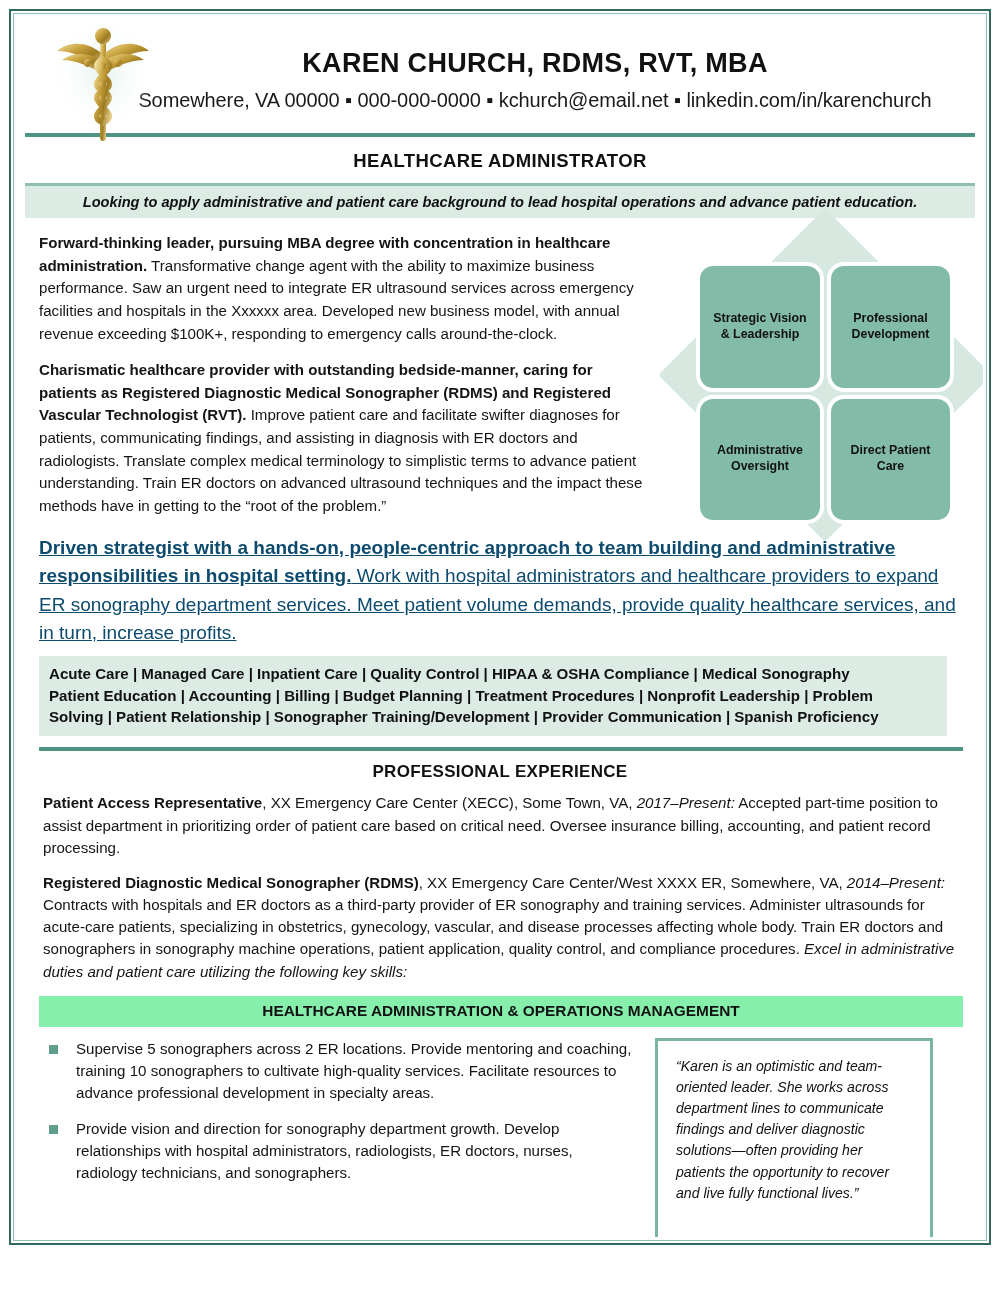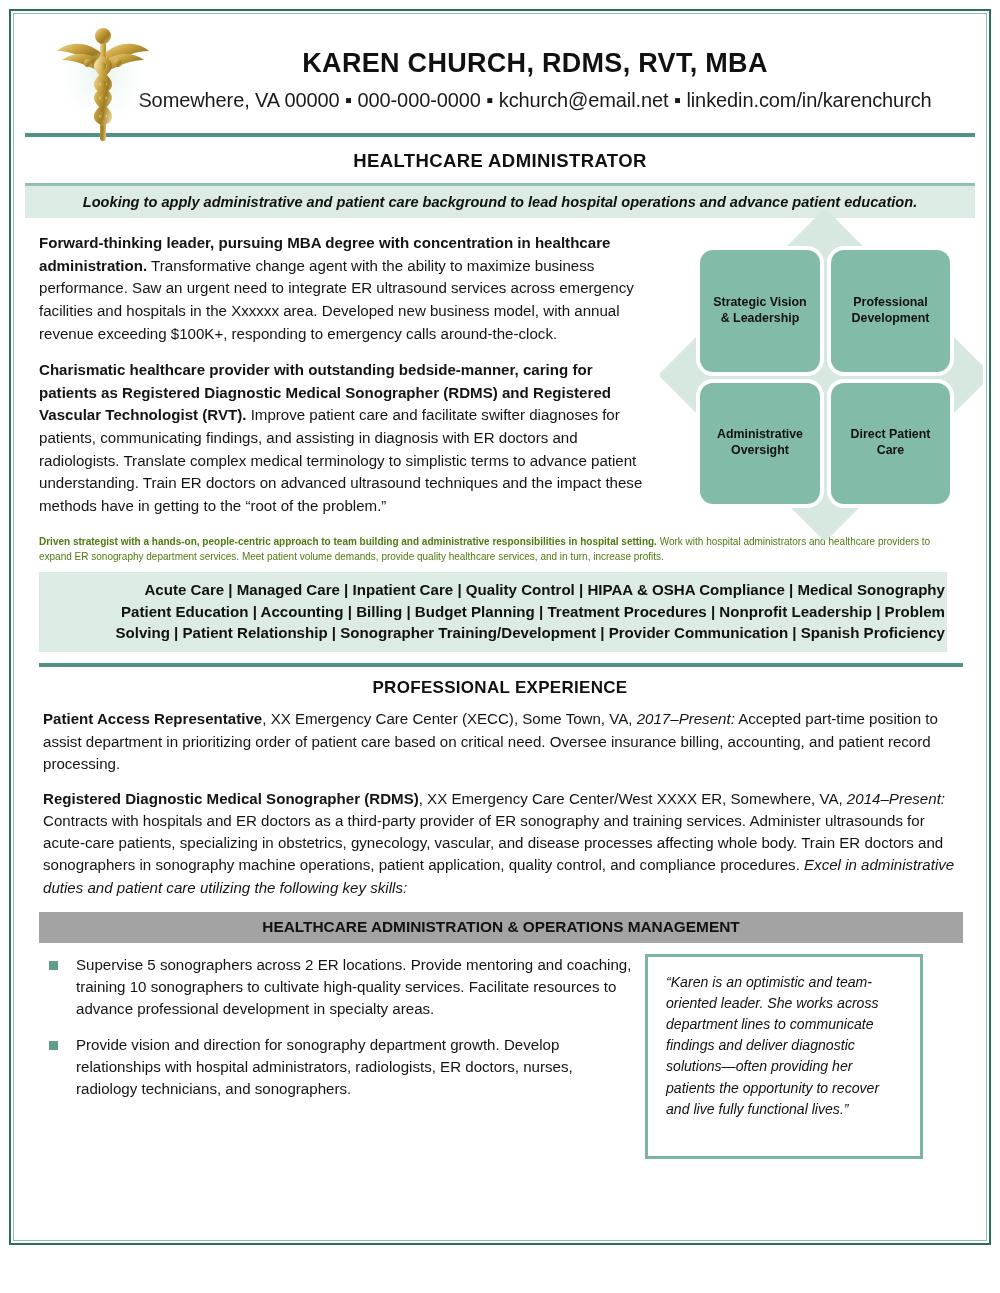--- a/index.html
+++ b/index.html
@@ -118,44 +118,45 @@
   .para {
     font-size: 15.1px;
     line-height: 1.50;
     margin-bottom: 14px;
     color: #141414;
     text-align: left;
   }
   .para b { font-weight: bold; }
 
   .para-wide {
-    font-size: 10px;
+    font-size: 19px;
     line-height: 1.50;
     padding: 2px 20px 0 22px;
-    color: #4d7c0f;
+    color: #0c4a6e;
+    text-decoration: underline;
   }
 
   
   .quad {
     position: relative;
     width: 278px; height: 282px;
     margin-left: 16px;
   }
   .diamond {
     position: absolute;
     left: 50%; top: 50%;
     width: 236px; height: 236px;
     margin-left: -118px; margin-top: -118px;
     background: #d6e8e0;
     transform: rotate(45deg);
     border-radius: 4px;
   }
   .quad-grid {
     position: absolute;
-    left: 14px; top: 16px;
+    left: 14px; top: 32px;
     width: 250px; height: 254px;
     display: grid;
     grid-template-columns: 1fr 1fr;
     grid-template-rows: 1fr 1fr;
     gap: 11px;
   }
   .quad-cell {
     background: #83bba9;
     border-radius: 13px;
     display: flex;
@@ -168,21 +169,21 @@
     color: #111;
     box-shadow: 0 0 0 4px #ffffff;
     padding: 4px;
   }
 
   
   .skills {
     margin: 8px 36px 0 22px;
     background: #dcebe4;
     padding: 7px 2px 8px 10px;
-    text-align: right;
+    text-align: left;
   }
   .skills-line {
     font-size: 15.1px;
     font-weight: bold;
     line-height: 1.45;
     color: #111;
   }
 
   
   .sec-rule {
@@ -203,34 +204,34 @@
   .job p {
     font-size: 15.1px;
     line-height: 1.47;
     margin: 0 0 13px 4px;
     color: #141414;
   }
   .job b { font-weight: bold; }
   .job i { font-style: italic; }
 
   .band {
-    background: #a3a3a3;
+    background: #86efac;
     margin: 12px 20px 0 22px;
     text-align: center;
     font-size: 15.4px;
     font-weight: bold;
     padding: 6px 8px 7px 8px;
     color: #111;
   }
 
   
   .lower {
     display: flex;
     padding: 11px 20px 0 22px;
-    gap: 12px;
+    gap: 22px;
   }
   .bullets { width: 594px; }
   .bullet {
     display: flex;
     margin-bottom: 13px;
   }
   .bullet-mark {
     width: 9px; height: 9px;
     background: #5f9e8c;
     margin: 7px 18px 0 10px;

